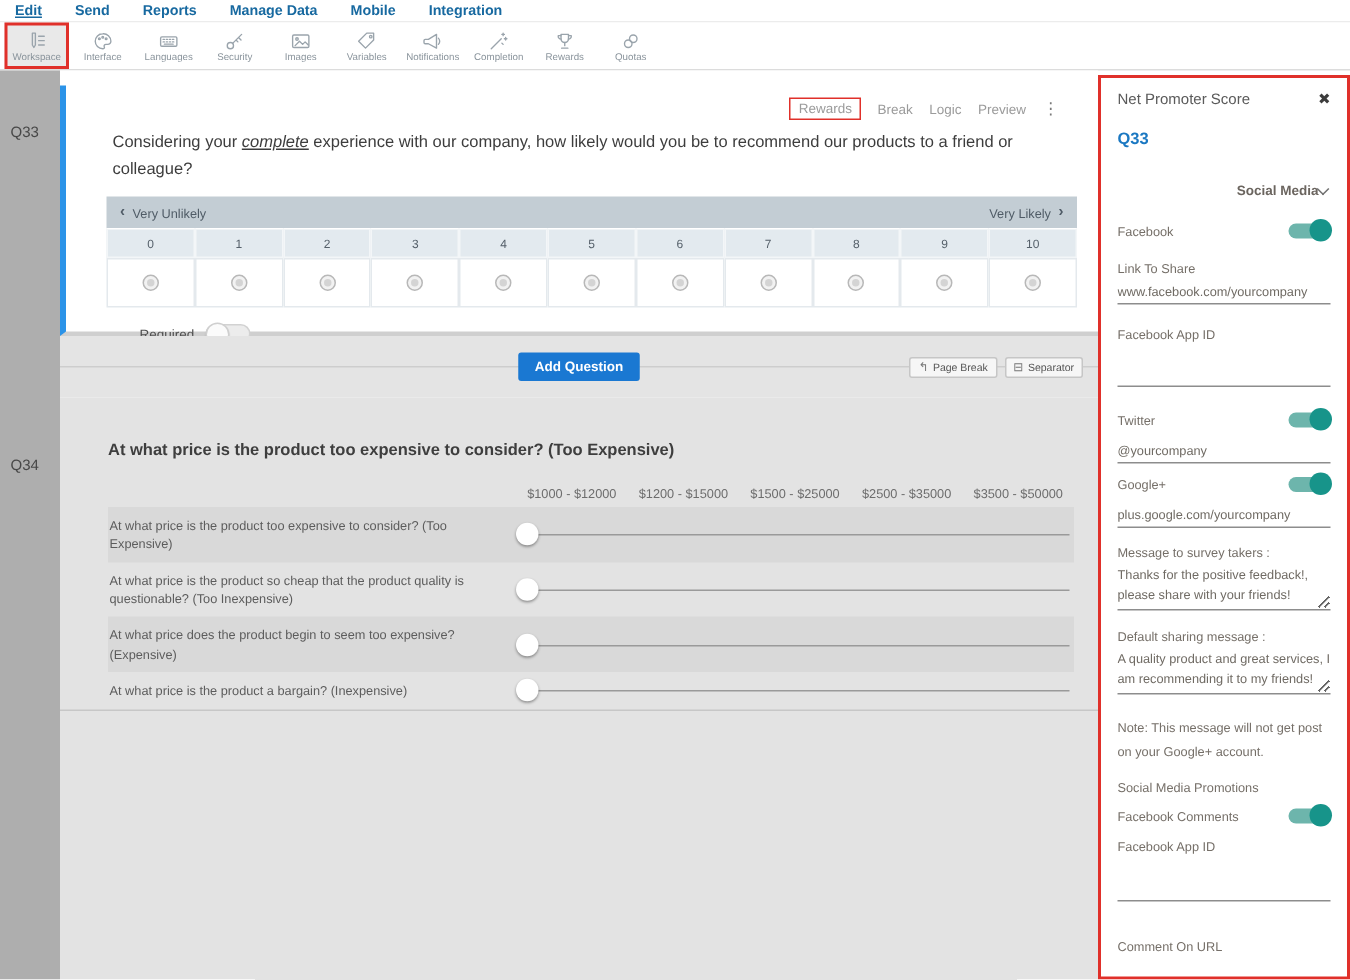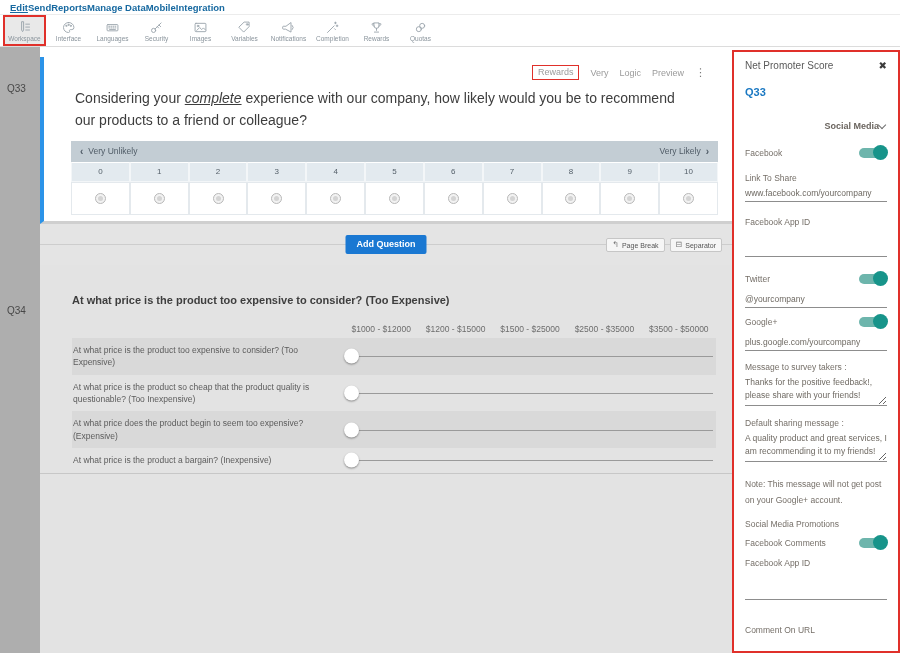--- a/index.html
+++ b/index.html
@@ -1,21 +1,21 @@
 <!DOCTYPE html>
 <html><head>
 <meta charset="utf-8">
 <style>
   * { box-sizing: border-box; margin: 0; padding: 0; }
   html,body { width:900px; height:653px; overflow:hidden; background:#fff;
     font-family:"Liberation Sans", sans-serif; }
   .app { width:900px; height:653px; display:flex; flex-direction:column; }
 
   
-  .menubar { height:15px; flex:none; display:flex; align-items:center; 
+  .menubar { height:15px; flex:none; display:flex; align-items:center; gap:22px;
     padding:0 10px; font-size:9.5px; font-weight:bold; color:#1769a0;
     border-bottom:1px solid #ececec; }
   .menu-item { cursor:pointer; }
   .menu-item.active { text-decoration:underline; }
 
   
   .toolbar { height:32px; flex:none; display:flex; align-items:stretch; gap:1px;
     padding:0 3px; border-bottom:1px solid #dcdcdc; background:#fff; }
   .tool { width:43px; display:flex; flex-direction:column; align-items:center;
     justify-content:center; gap:0px; color:#97a1a9; }
@@ -33,21 +33,21 @@
   .canvas { flex:1; min-width:0; background:#fff; display:flex; flex-direction:column; }
 
   
   .q33card { margin-top:10px; background:#fff; border-left:4px solid #2b93e8;
     border-bottom:3px solid #cfcfcf; height:167px; position:relative; }
   .actions { display:flex; justify-content:flex-end; align-items:center; gap:11px;
     padding:8px 26px 0 0; font-size:9px; color:#9b9b9b; }
   .action { cursor:pointer; }
   .settings-btn { border:1.5px solid #e0302a; padding:1px 5px 2px 5px; }
   .kebab { font-size:11px; color:#7a7a7a; letter-spacing:0; }
-  .qtext { padding:7px 50px 9px 31px; font-size:14px; color:#3d3d3d; line-height:1.6; }
+  .qtext { padding:7px 50px 9px 31px; font-size:11px; color:#3d3d3d; line-height:1.6; }
   .qtext .em { font-style:italic; text-decoration:underline; }
 
   .nps { margin:0 14px 0 27px; }
   .nps-head { display:flex; justify-content:space-between; align-items:center;
     background:#c3cdd4; height:21px; padding:0 9px; font-size:8.5px; color:#4f5b66; }
   .nps-side { display:flex; align-items:center; gap:5px; cursor:pointer; }
   .nps-arrow { font-weight:bold; font-size:10px; }
   .nps-row { display:flex; }
   .nps-row .cell { flex:1; display:flex; align-items:center; justify-content:center; }
   .nps-nums .cell { height:20px; background:#e3eaef; font-size:8px; color:#55606a;
@@ -221,21 +221,21 @@
     <div class="gutter">
       <span class="qlabel g33">Q33</span>
       <span class="qlabel g34">Q34</span>
     </div>
 
     <div class="canvas">
 
       <div class="q33card">
         <div class="actions">
           <span class="action settings-btn">Rewards</span>
-          <span class="action">Very</span>
+          <span class="action">Break</span>
           <span class="action">Logic</span>
           <span class="action">Preview</span>
           <span class="kebab">⋮</span>
         </div>
         <div class="qtext"><span>Considering your </span><span class="em">complete</span><span> experience with our company, how likely would you be to recommend our products to a friend or colleague?</span></div>
 
         <div class="nps">
           <div class="nps-head">
             <span class="nps-side">
               <span class="nps-arrow">‹</span>

